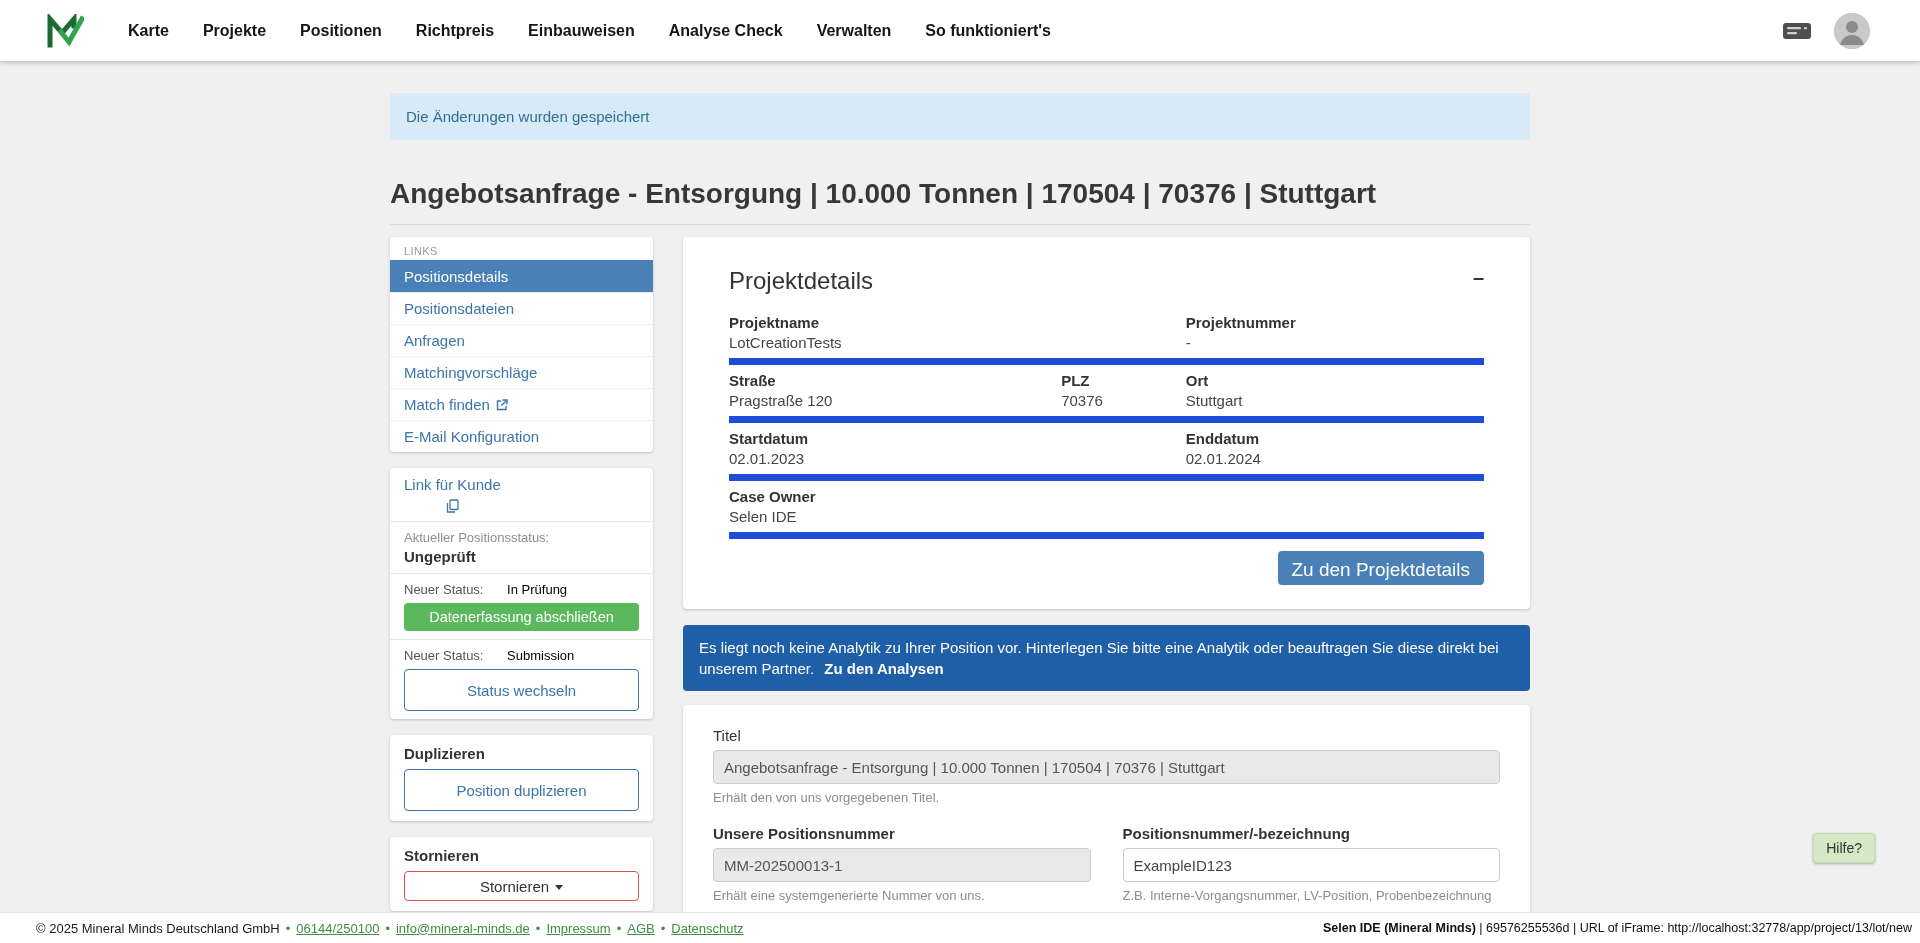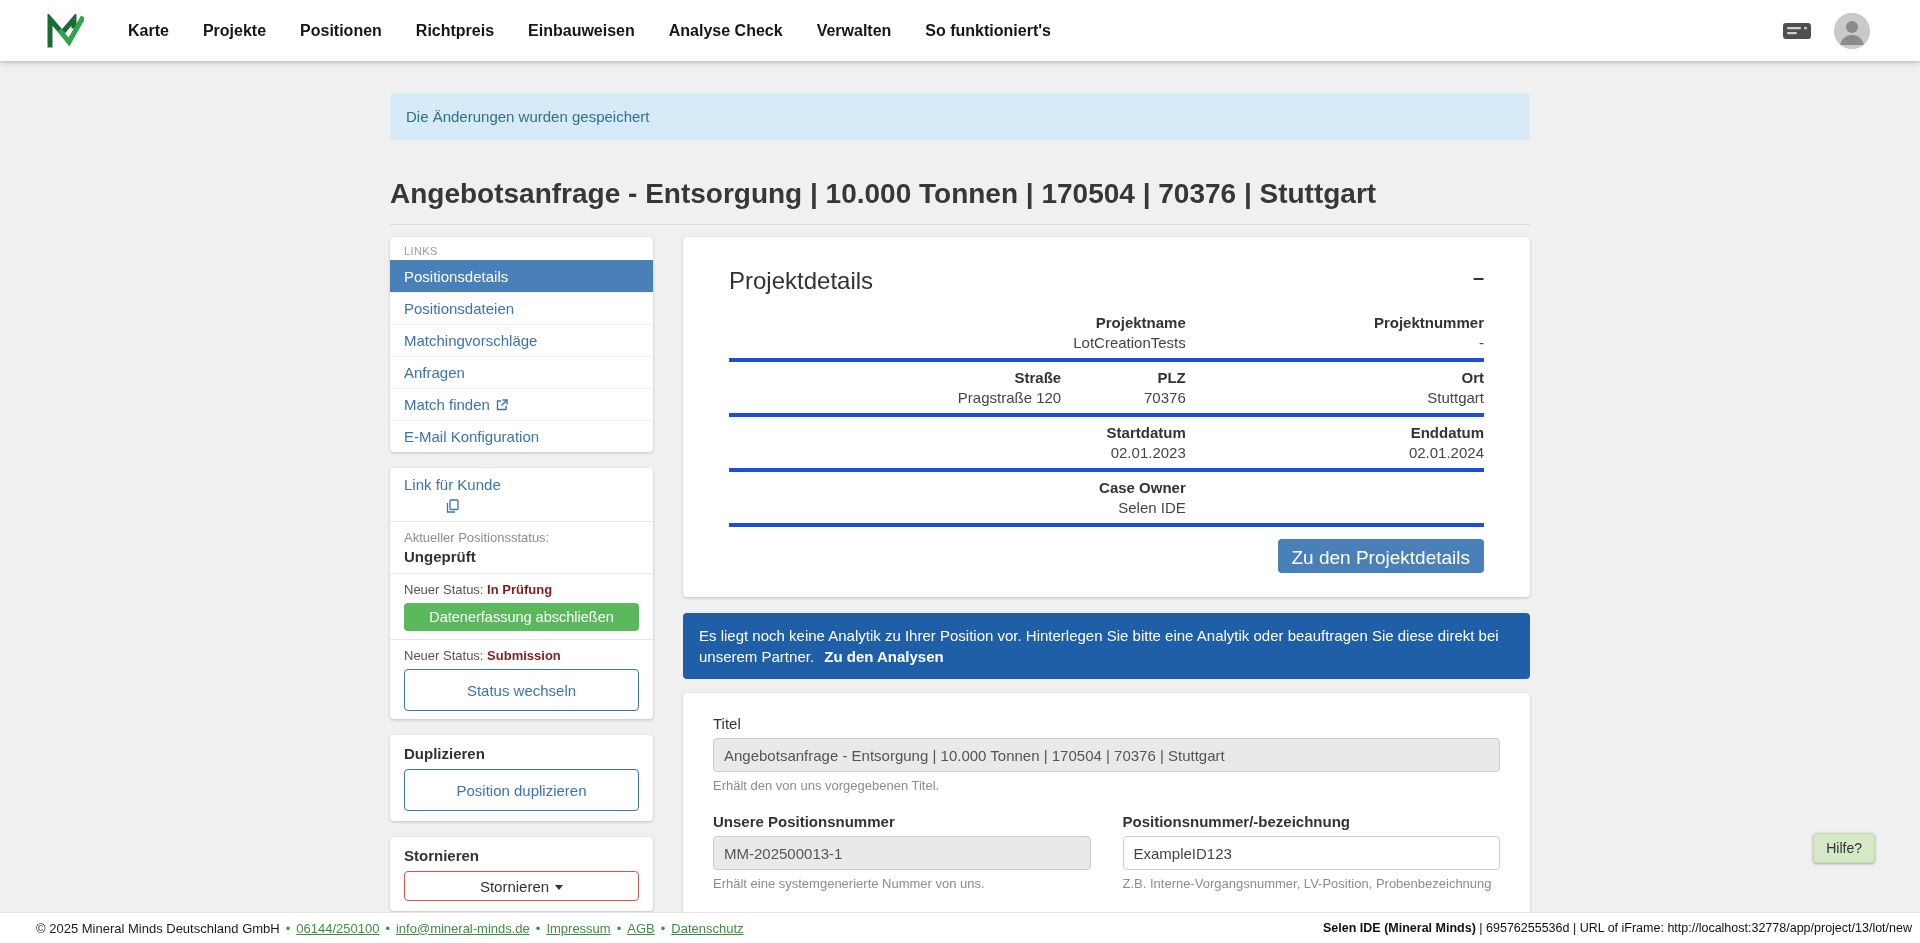--- a/index.html
+++ b/index.html
@@ -58,21 +58,21 @@
     border-top: 1px solid #efefef; cursor: pointer; display: flex; align-items: center; gap: 6px;
   }
   .side-item.active { background: #4a80b8; color: #fff; border-top-color: #4a80b8; }
 
   .sec { padding: 8px 14px; }
   .sec + .sec { border-top: 1px solid #e8e8e8; }
   .cust-link { color: #3d74ab; font-size: 15px; cursor: pointer; display: inline-flex; align-items: center; gap: 6px; flex-direction: column; }
   .status-label-sm { font-size: 13px; color: #8d8d8d; line-height: 16px; }
   .status-value { font-size: 15px; font-weight: 700; color: #333; margin-top: 2px; }
   .next-label { font-size: 13px; color: #555; margin-bottom: 5px; line-height: 16px; }
-  .next-strong { font-weight: 700; color: #7f1d1d; }
+  .next-strong { font-weight: 400; color: #000000; margin-left: 20px; }
 
   .btn { border-radius: 4px; cursor: pointer; font-family: inherit; }
   .btn-green {
     display: block; width: 100%; background: #5cb85c; color: #fff;
     border: none; padding: 5px 0; font-size: 14.5px; height: 28px;
   }
   .btn-outline-blue {
     display: block; width: 100%; background: #fff; color: #3d74ab;
     border: 1px solid #3d74ab; padding: 5px 0; font-size: 15px; height: 42px;
   }
@@ -86,21 +86,21 @@
     display: inline-block; width: 0; height: 0; margin-left: 6px; vertical-align: middle;
     border-left: 4px solid transparent; border-right: 4px solid transparent; border-top: 5px solid #333;
   }
 
   
   .project-card { padding: 30px 46px 24px; }
   .pd-head { display: flex; justify-content: space-between; align-items: flex-start; }
   .pd-title { font-size: 24px; font-weight: 400; color: #333; }
   .collapse-btn { font-size: 20px; font-weight: 700; color: #333; cursor: pointer; line-height: 20px; }
   .pd-grid { margin-top: 12px; }
-  .pd-row { display: flex; padding: 7px 0; border-bottom: 4px solid #1d4ed8; text-align: right; }
+  .pd-row { display: flex; padding: 7px 0; border-bottom: 7px solid #1d4ed8; }
   .w60 { width: 60.5%; } .w40 { width: 39.5%; }
   .w44 { width: 44%; } .w17 { width: 16.5%; }
   .pd-label { font-weight: 700; font-size: 15px; color: #333; }
   .pd-value { font-size: 15px; color: #454545; margin-top: 3px; }
   .pd-btn-row { text-align: right; margin-top: 12px; }
   .btn-primary {
     background: #4a80b8; color: #fff; border: none; border-radius: 4px;
     padding: 8px 14px; font-size: 19px; height: 34px;
   }
 
@@ -206,24 +206,24 @@
 
         <div class="card">
           <div class="links-header">LINKS</div>
           <div class="side-item active">
             <span>Positionsdetails</span>
           </div>
           <div class="side-item">
             <span>Positionsdateien</span>
           </div>
           <div class="side-item">
+            <span>Anfragen</span>
+          </div>
+          <div class="side-item">
             <span>Matchingvorschläge</span>
-          </div>
-          <div class="side-item">
-            <span>Anfragen</span>
           </div>
           <div class="side-item">
             <span>Match finden</span>
             <span>
               <svg class="icon-svg" width="12" height="12" viewBox="0 0 12 12" fill="none" stroke="#3d74ab" stroke-width="1.4">
                 <path d="M5 2 H1.5 V10.5 H10 V7"></path>
                 <path d="M6.5 1 H11 V5.5"></path>
                 <path d="M11 1 L5.5 6.5"></path>
               </svg>
             </span>

